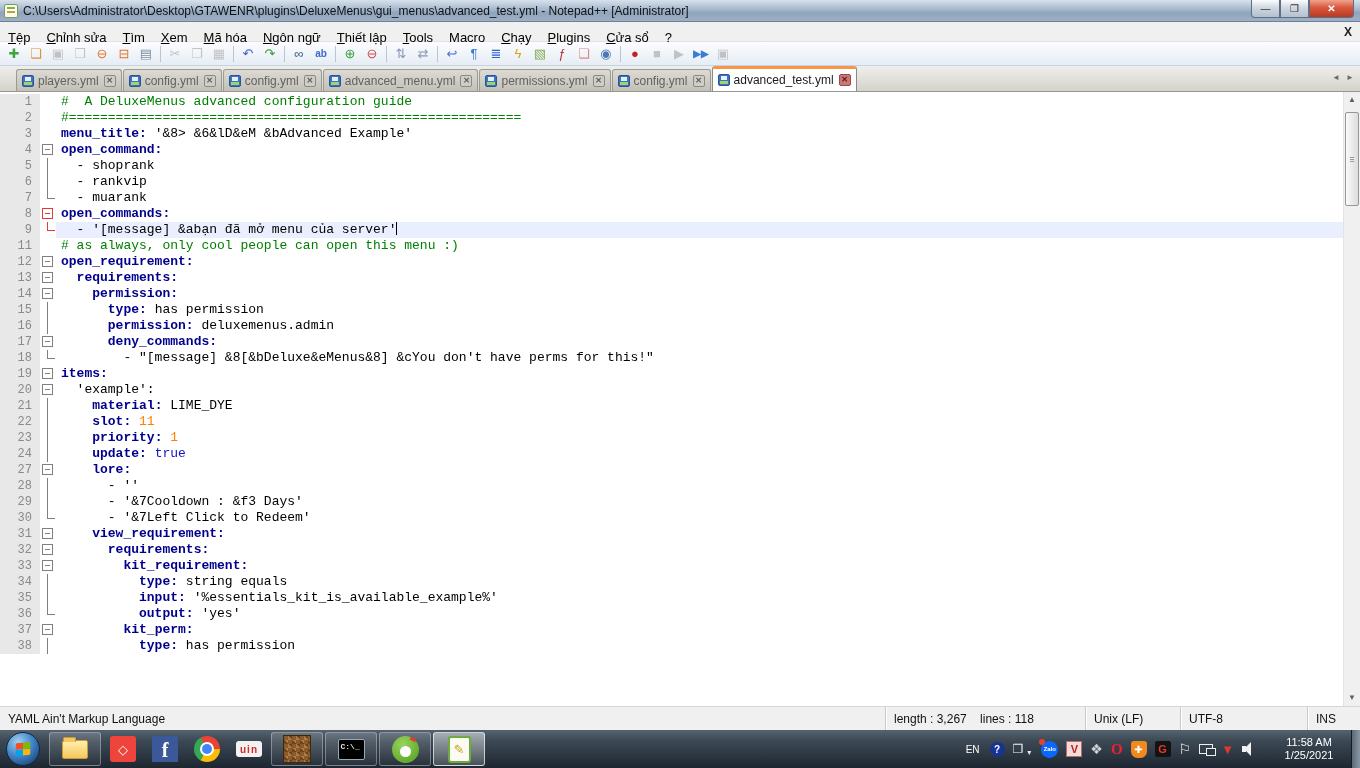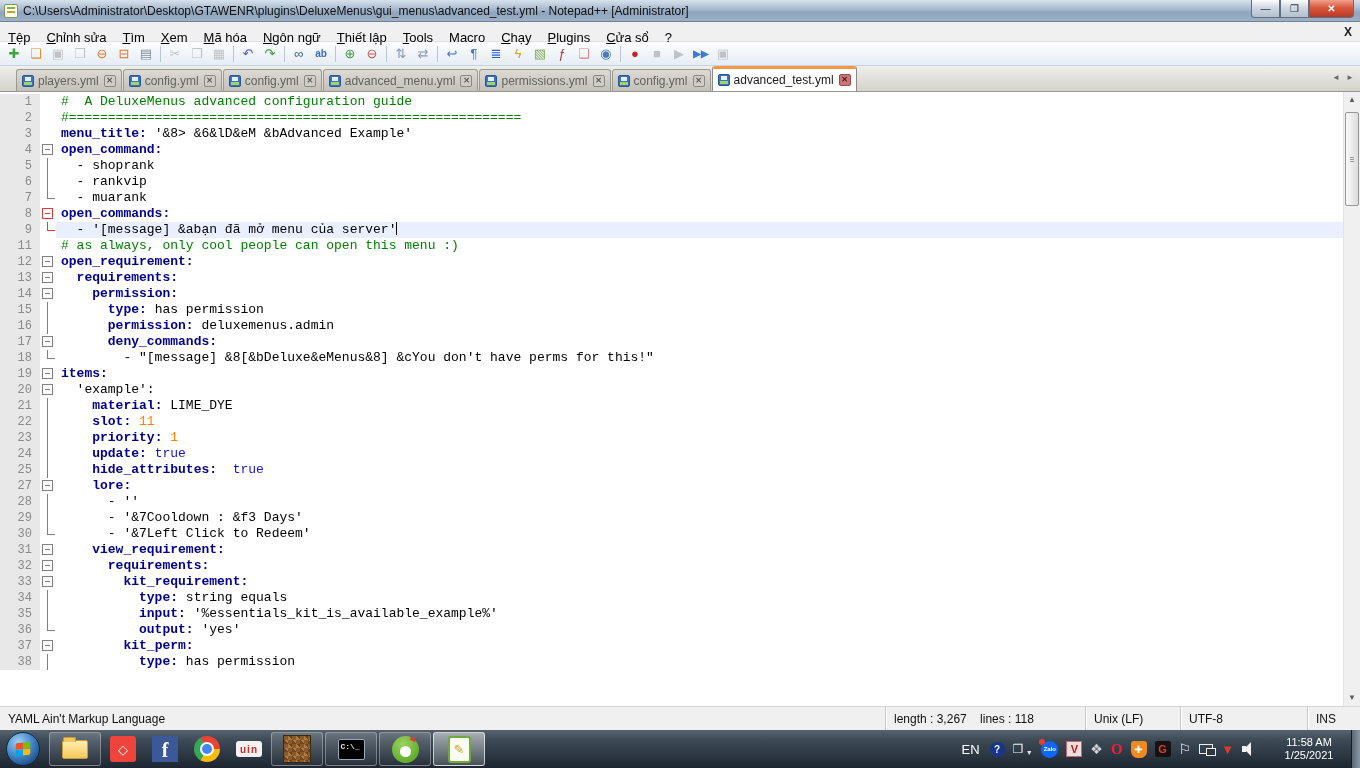--- a/index.html
+++ b/index.html
@@ -105,21 +105,21 @@
   .k-cmd { width:27px; height:21px; background:#000; border:1px solid #9aa7b5; border-radius:2px; color:#e8e8e8;
     font:bold 8px/1 "Liberation Mono", monospace; display:flex; align-items:flex-start; padding:3px 0 0 2px; }
   .k-coccoc { width:27px; height:27px; border-radius:50%; background:radial-gradient(circle at 40% 30%, #9ad45e, #64ad2f 70%); position:relative; }
   .k-coccoc::after { content:""; position:absolute; left:8px; top:10px; width:11px; height:11px; border-radius:50%; background:#fff; }
   .k-coccoc::before { content:""; position:absolute; right:3px; top:2px; width:6px; height:3px; background:#e03b2f; transform:rotate(25deg); }
   .k-npp { width:23px; height:27px; background:#fbfbf4; border:2px solid #6faa3c; border-radius:3px; position:relative; color:#caa21f; font-size:13px;
     display:flex; align-items:center; justify-content:center; }
   .k-npp::after { content:"✎"; }
 
   .tray { position:absolute; right:98px; top:0; bottom:0; display:flex; align-items:center; color:#fff; }
-  .tray .lang { font-size:13px; padding:0 6px; }
+  .tray .lang { font-size:10px; padding:0 6px; }
   .tico { margin:0 4px; display:flex; align-items:center; justify-content:center; }
   .k-help { width:15px; height:15px; border-radius:50%; background:#17348f; color:#fff; font-size:10px; font-weight:bold; display:flex; align-items:center; justify-content:center; }
   .k-traywin { color:#f0f0f0; font-size:12px; }
   .k-caret { color:#e8e8e8; font-size:8px; margin:6px 6px 0 0; }
   .k-zalo { width:17px; height:17px; border-radius:50%; background:#0a68fe; color:#fff; font-size:6px; font-weight:bold; display:flex; align-items:center; justify-content:center; position:relative; }
   .k-zalo::after { content:""; position:absolute; left:-2px; top:-2px; width:6px; height:6px; border-radius:50%; background:#e8402a; }
   .k-vkey { width:16px; height:16px; background:#f3dcdc; border:1px solid #c06a6a; color:#b42222; font-weight:bold; font-size:11px; display:flex; align-items:center; justify-content:center; }
   .k-dropbox { color:#ccd2d8; font-size:14px; }
   .k-opera { color:#ff1b2d; font-weight:bold; font-size:15px; font-family:"Liberation Serif", serif; }
   .k-shield { width:16px; height:17px; background:#f08a1e; border-radius:3px 3px 40% 40%; color:#fff; font-size:10px; display:flex; align-items:center; justify-content:center; }
@@ -454,27 +454,20 @@
         <div class="code"><span class="txt">    </span><span class="key">priority:</span><span class="txt"> </span><span class="numtok">1</span></div>
       </div>
       <div class="row">
         <div class="num">24</div>
         <div class="fold">
           <span class="v"></span>
         </div>
         <div class="code"><span class="txt">    </span><span class="key">update:</span><span class="txt"> </span><span class="booltok">true</span></div>
       </div>
       <div class="row">
-        <div class="num">25</div>
-        <div class="fold">
-          <span class="v"></span>
-        </div>
-        <div class="code"><span class="txt">    </span><span class="key">hide_attributes:</span><span class="txt">  </span><span class="booltok">true</span></div>
-      </div>
-      <div class="row">
         <div class="num">27</div>
         <div class="fold">
           <span class="box"></span>
         </div>
         <div class="code"><span class="txt">    </span><span class="key">lore:</span></div>
       </div>
       <div class="row">
         <div class="num">28</div>
         <div class="fold">
           <span class="v"></span>

